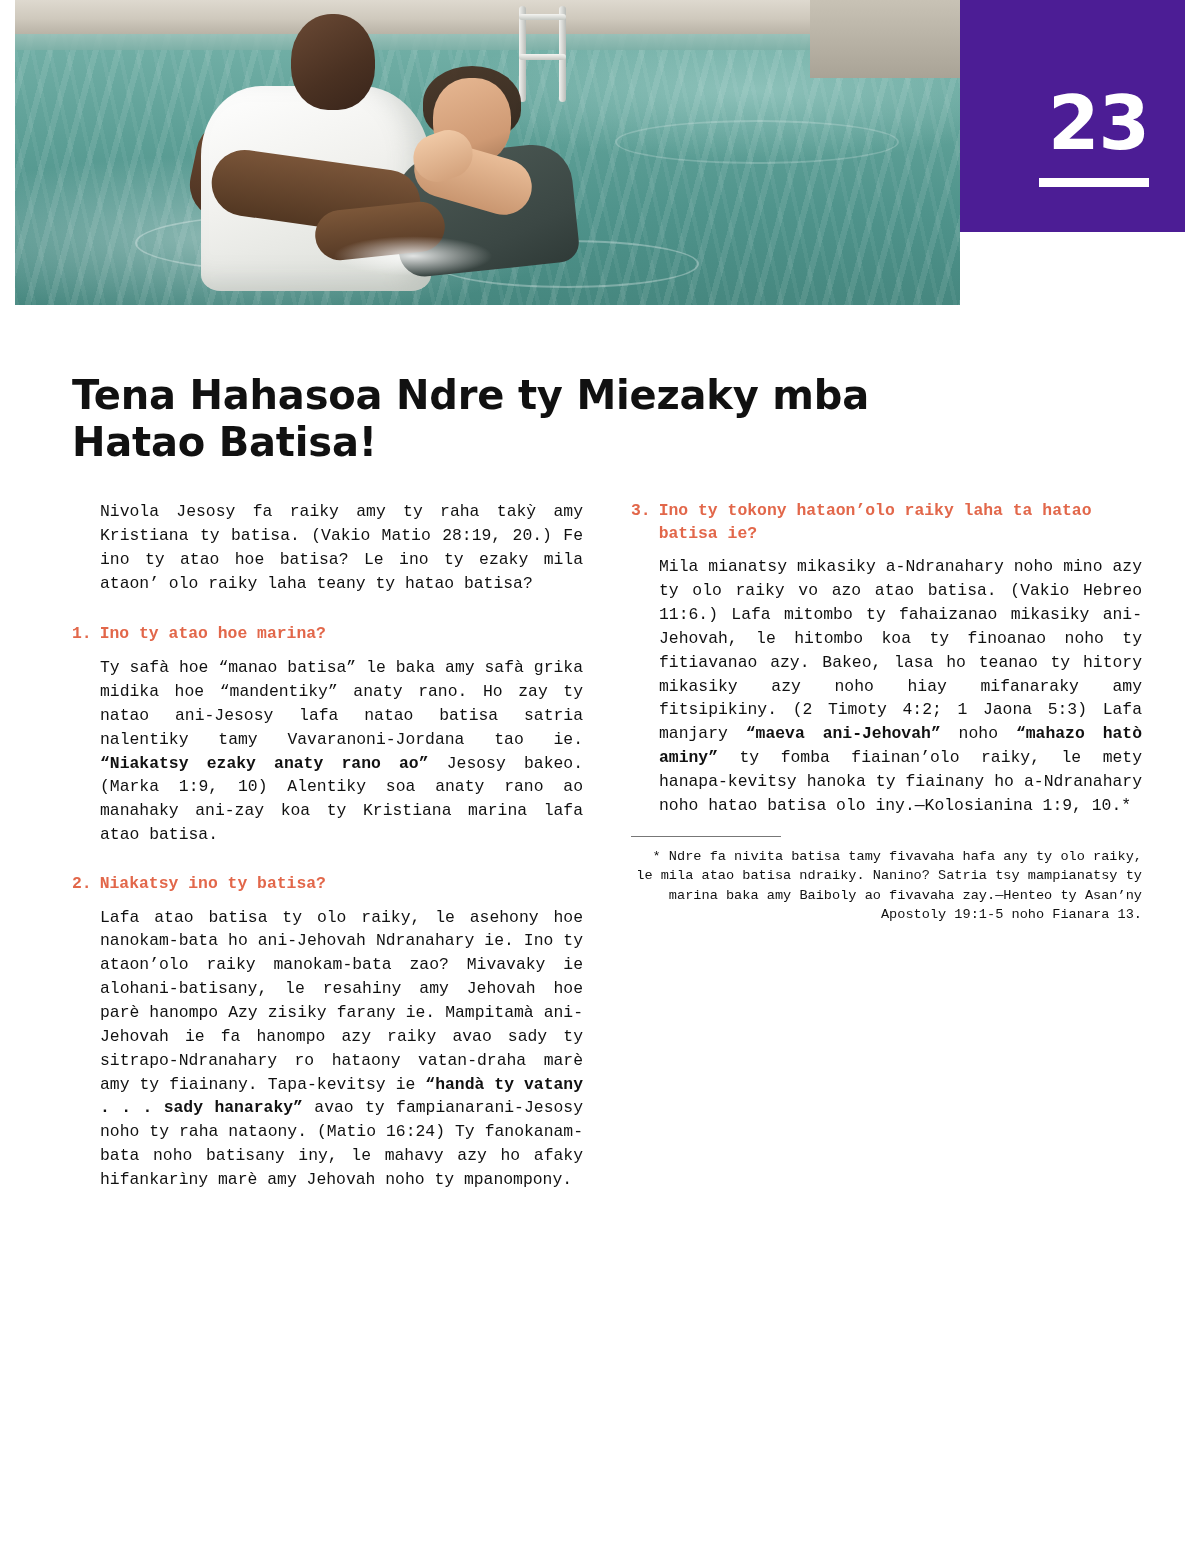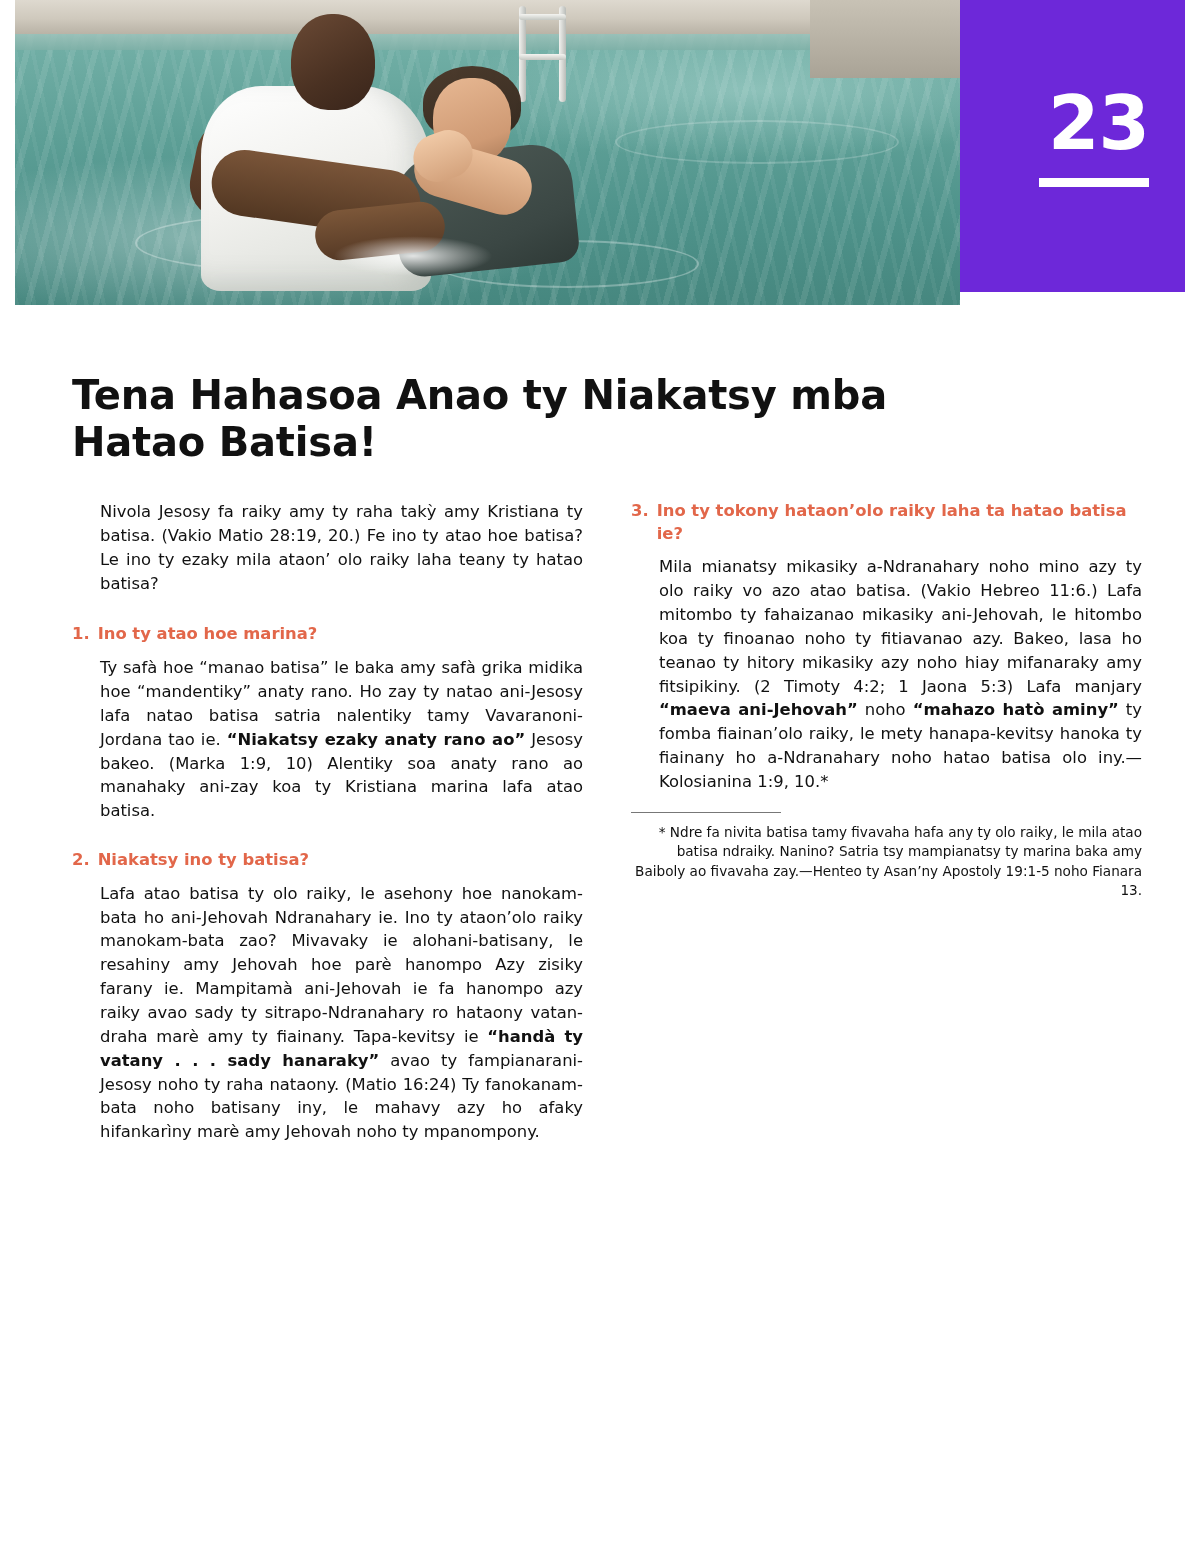--- a/index.html
+++ b/index.html
@@ -191,22 +191,22 @@
     position: absolute;
     border: 2px solid rgba(255,255,255,0.30);
     border-radius: 50%;
   }
   .ripple.a { left: 120px; top: 214px; width: 300px; height: 54px; }
   .ripple.b { left: 420px; top: 240px; width: 260px; height: 44px; }
   .ripple.c { left: 600px; top: 120px; width: 280px; height: 40px; border-color: rgba(255,255,255,0.20); }
 
   .hero-badge {
     width: 225px;
-    height: 292px;
-    background: #6d28d9;
+    height: 232px;
+    background: #4c1d95;
     position: relative;
   }
   .hero-badge .num {
     position: absolute;
     right: 36px;
     top: 86px;
     color: #ffffff;
     font-size: 74px;
     font-weight: bold;
     letter-spacing: -1px;
@@ -238,20 +238,21 @@
   .columns {
     position: absolute;
     left: 72px;
     top: 500px;
     width: 1070px;
     display: flex;
     gap: 48px;
   }
   .col {
     width: 511px;
+    font-family: Liberation Mono, monospace;
   }
   p {
     margin: 0 0 2px 0;
     font-size: 16.4px;
     line-height: 1.455;
     text-align: justify;
     text-justify: inter-word;
     hyphens: auto;
   }
   .intro {
@@ -314,21 +315,21 @@
     <div class="hands"></div>
     <div class="man-arm-r"></div>
     <div class="splash"></div>
   </div>
   <div class="hero-badge">
     <div class="num">23</div>
     <div class="rule"></div>
   </div>
 </div>
 
-<h1 class="title">Tena Hahasoa Anao ty Niakatsy mba Hatao Batisa!</h1>
+<h1 class="title">Tena Hahasoa Ndre ty Miezaky mba Hatao Batisa!</h1>
 
 <div class="columns">
 
   <div class="col">
     <p class="intro">Nivola Jesosy fa raiky amy ty raha takỳ amy Kristiana ty batisa. (Vakio Matio 28:19, 20.) Fe ino ty atao hoe batisa? Le ino ty ezaky mila ataon’ olo raiky laha teany ty hatao batisa?</p>
 
     <div class="qhead first">
       <span class="qnum">1.</span>
       <span class="qtext">Ino ty atao hoe marina?</span>
     </div>

